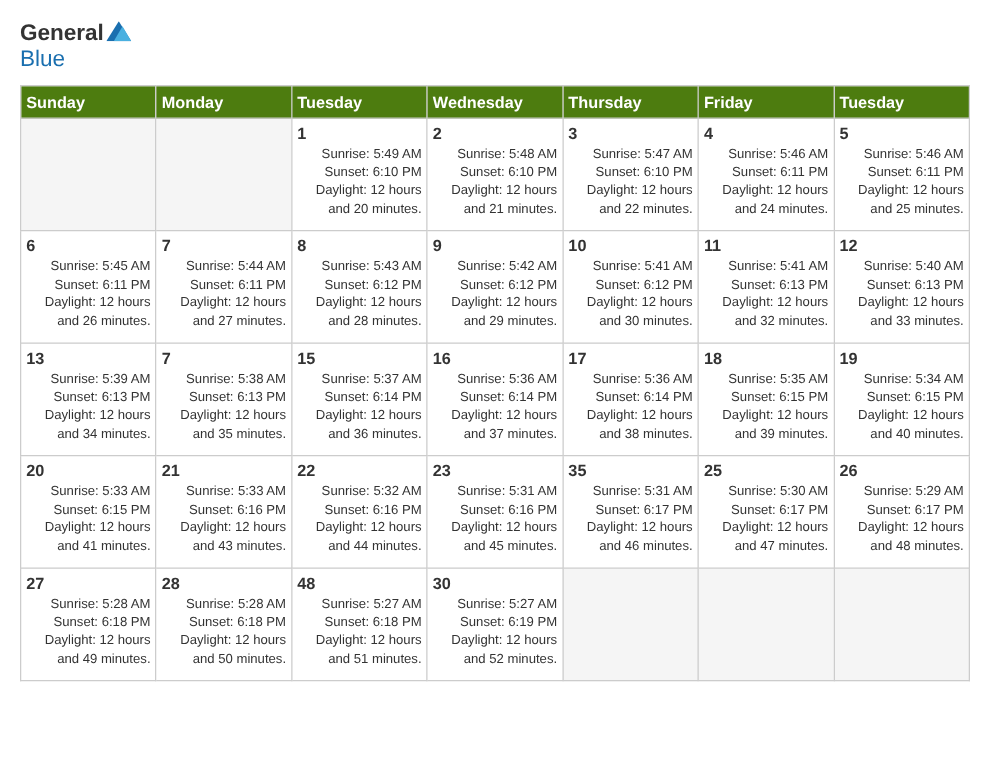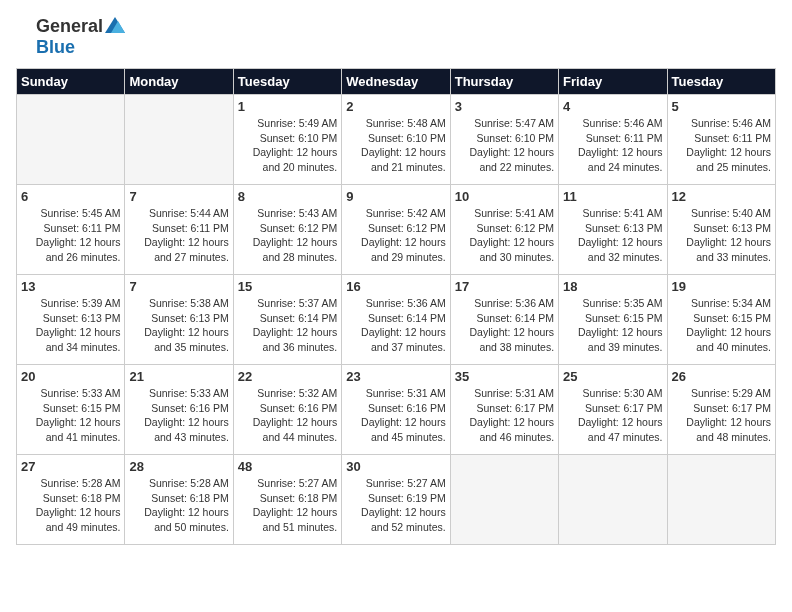--- a/index.html
+++ b/index.html
@@ -13,34 +13,33 @@
     .header {
       display: flex;
       justify-content: space-between;
       align-items: flex-start;
       margin-bottom: 10px;
     }
     .logo {
       display: flex;
       flex-direction: column;
       align-items: flex-start;
-      margin-left: 20px;
     }
     .logo-text {
       display: flex;
       align-items: center;
     }
     .logo-general {
       font-size: 18px;
       font-weight: bold;
       color: #333;
     }
     .logo-blue {
       font-size: 18px;
-      font-weight: bold;
+      font-weight: normal;
       color: #1a6faf;
     }
     .logo-icon {
       width: 20px;
       height: 16px;
       margin-left: 2px;
       position: relative;
       top: -2px;
     }
     .title-block {
@@ -54,21 +53,21 @@
     .location {
       font-size: 14px;
       color: #555;
     }
     table {
       width: 100%;
       border-collapse: collapse;
       table-layout: fixed;
     }
     th {
-      background-color: #0f172a;
+      background-color: #4d7c0f;
       color: #fff;
       font-size: 13px;
       padding: 5px 4px;
       text-align: left;
       border: 1px solid #ccc;
     }
     td {
       vertical-align: top;
       border: 1px solid #ccc;
       padding: 4px 4px;

